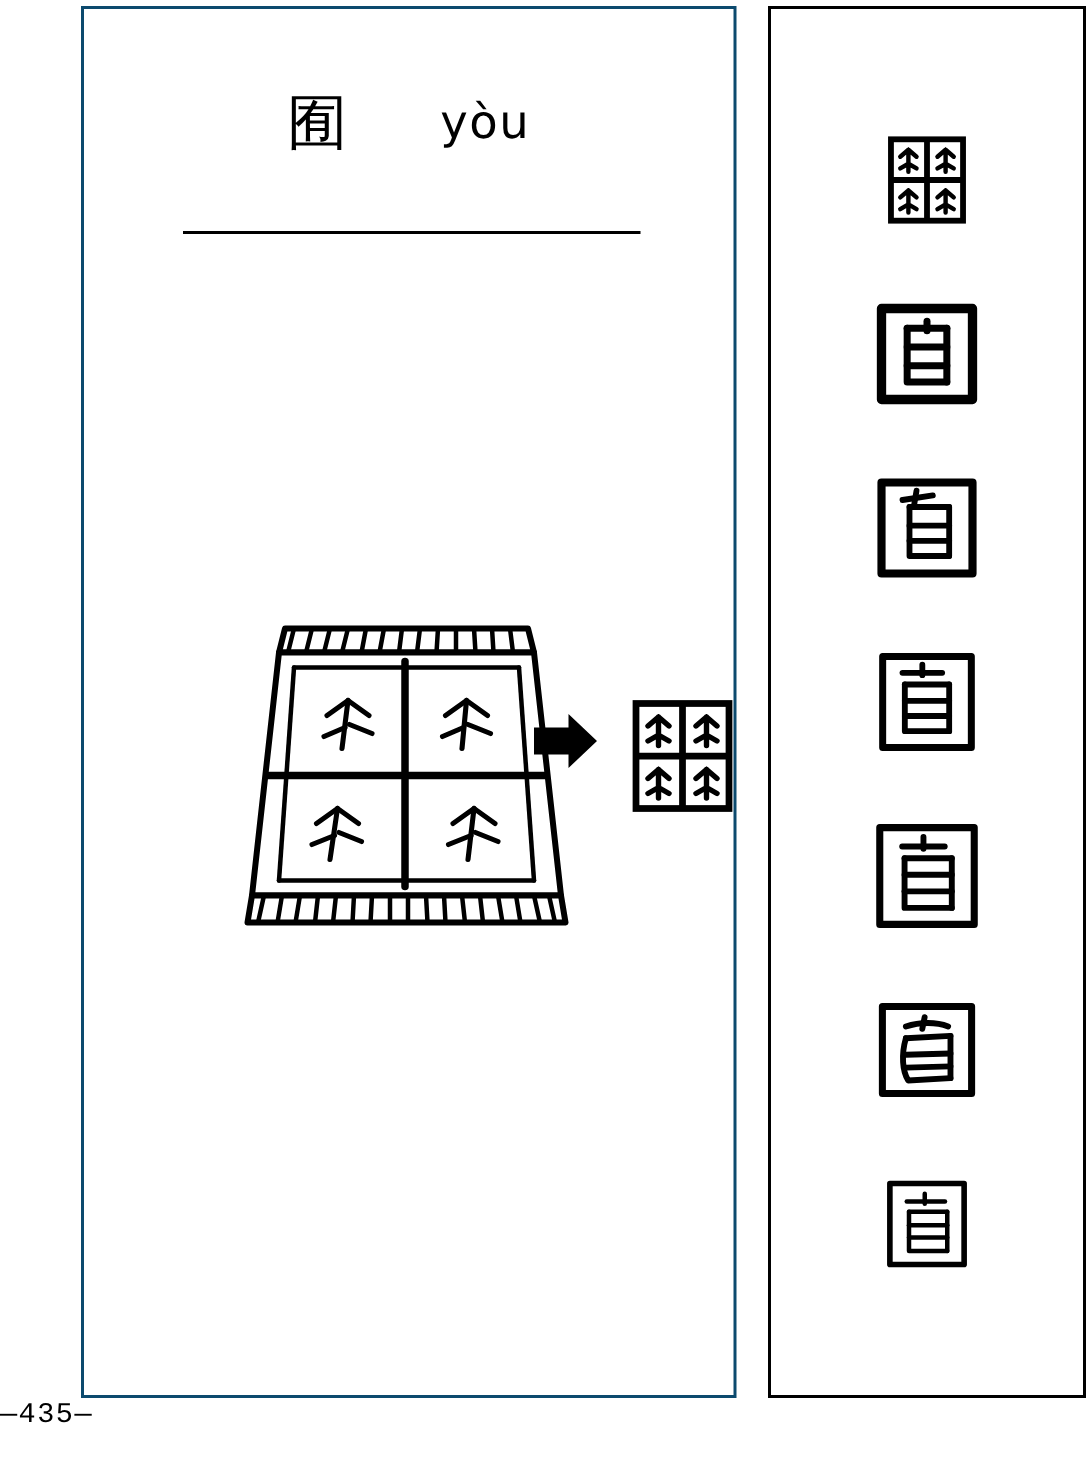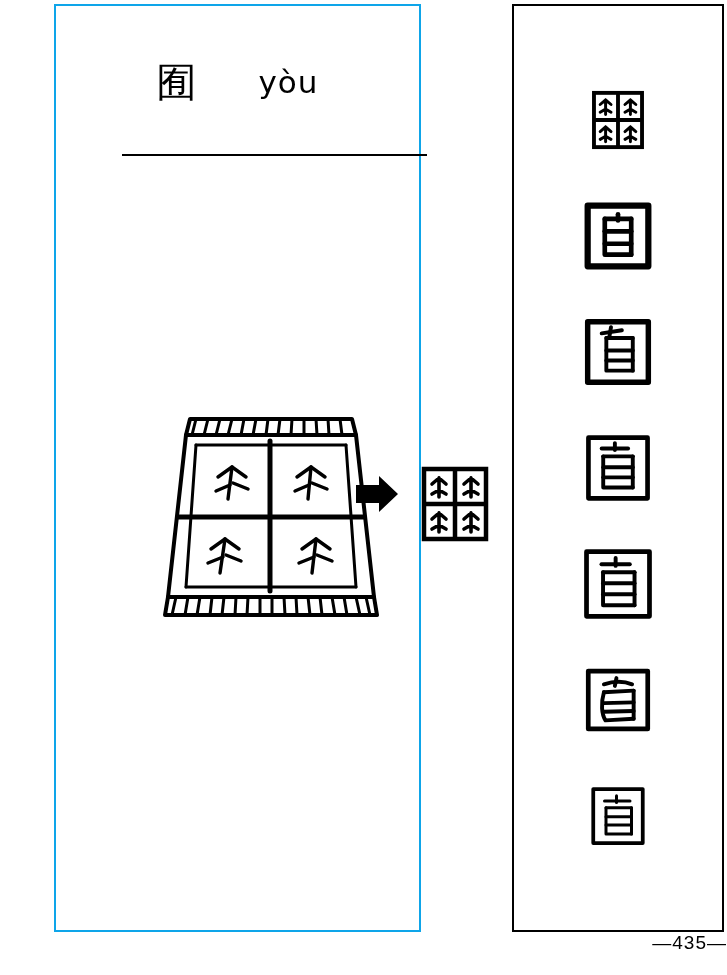--- a/index.html
+++ b/index.html
@@ -22,23 +22,23 @@
     left: 0; top: 0;
     width: 727px;
     height: 975px;
   }
 
   
   .panel-main {
     position: absolute;
     left: 54px;
     top: 4px;
-    width: 367px;
+    width: 437px;
     height: 928px;
-    border: 2px solid #0ea5e9;
+    border: 2px solid #0c4a6e;
     box-sizing: border-box;
     background: #fff;
   }
   
   .panel-side {
     position: absolute;
     left: 512px;
     top: 4px;
     width: 212px;
     height: 928px;
@@ -150,22 +150,22 @@
     align-items: center;
     justify-content: center;
   }
 
   
   .page-num {
     position: absolute;
     left: 0;
     top: 932px;
     width: 727px;
-    text-align: right;
-    font-family: Liberation Sans, sans-serif;
+    text-align: left;
+    font-family: Liberation Mono, monospace;
     font-size: 19px;
     letter-spacing: 1px;
   }
   .page-num span { display: inline-block; }
 </style>
 </head>
 <body>
 
 <div id="page">
 

